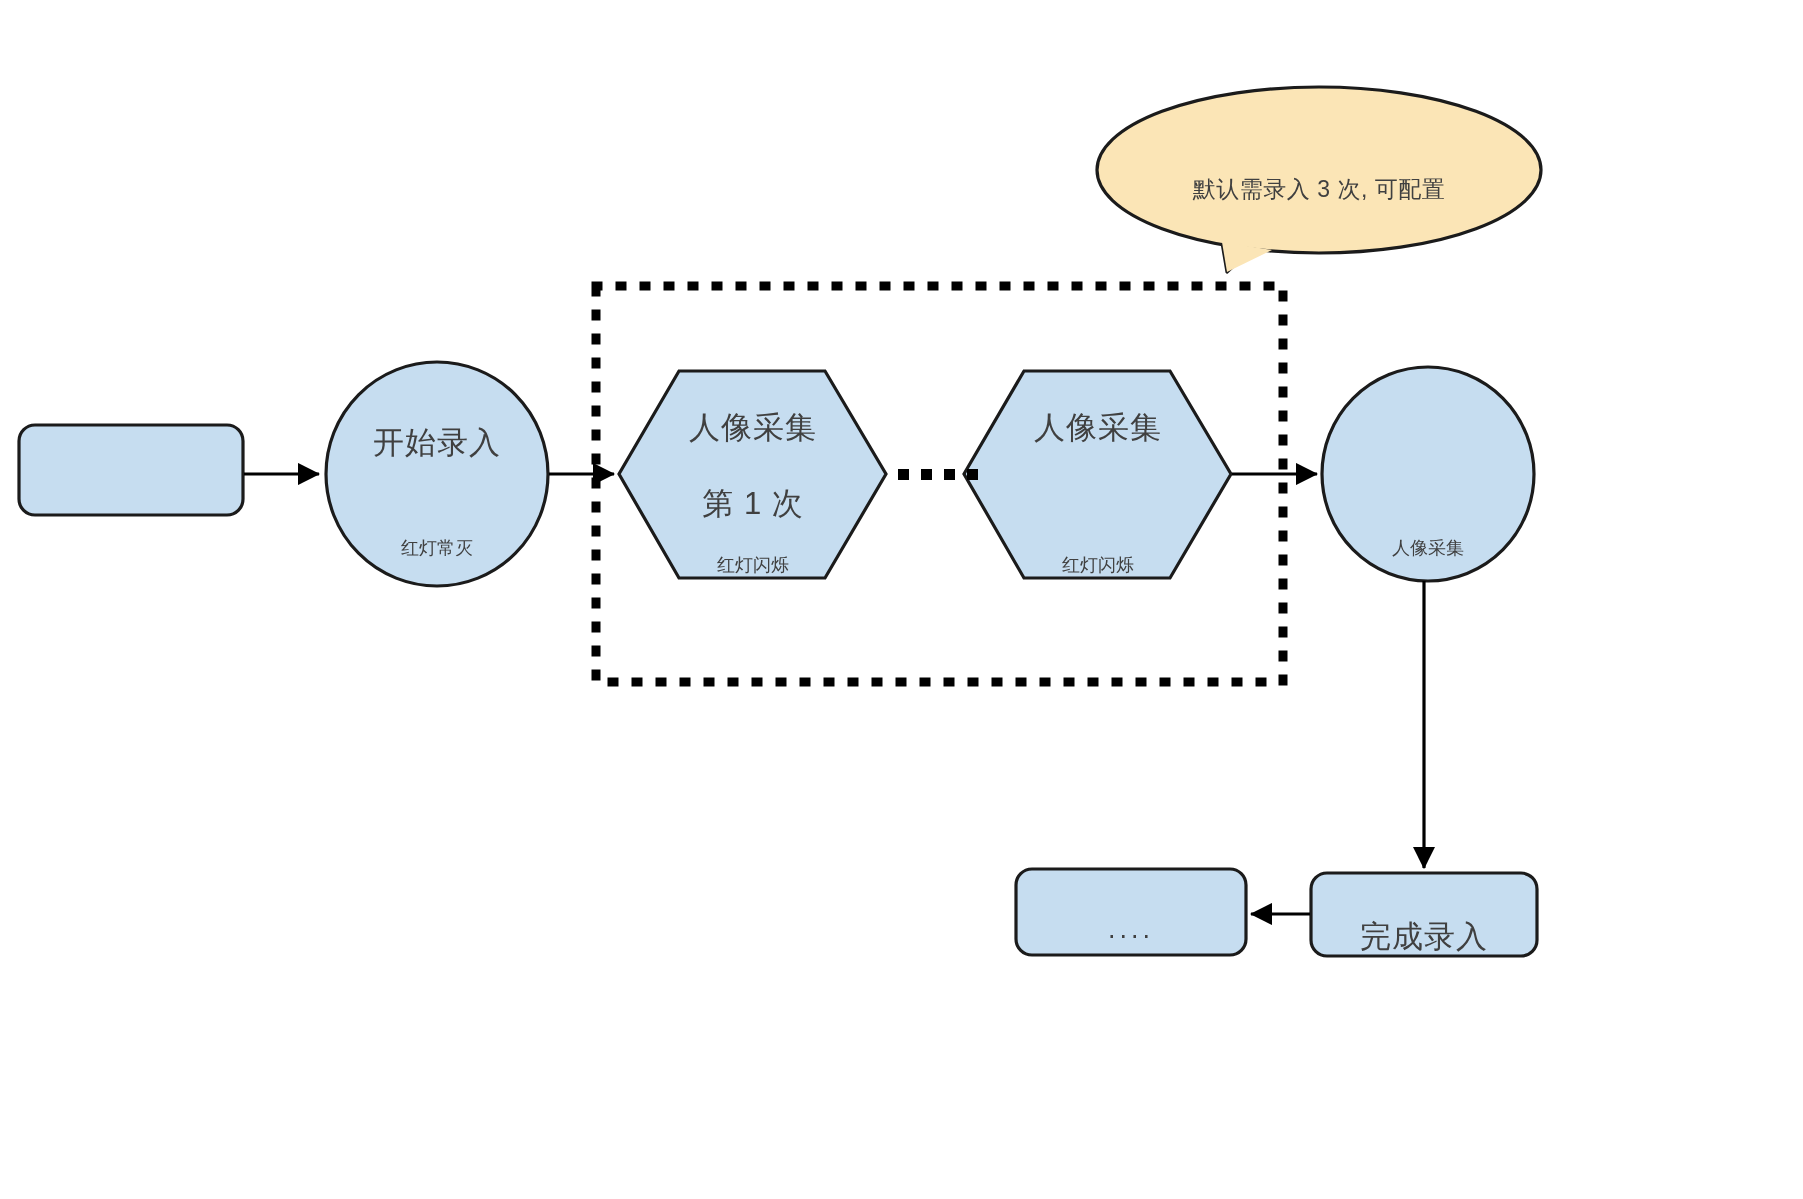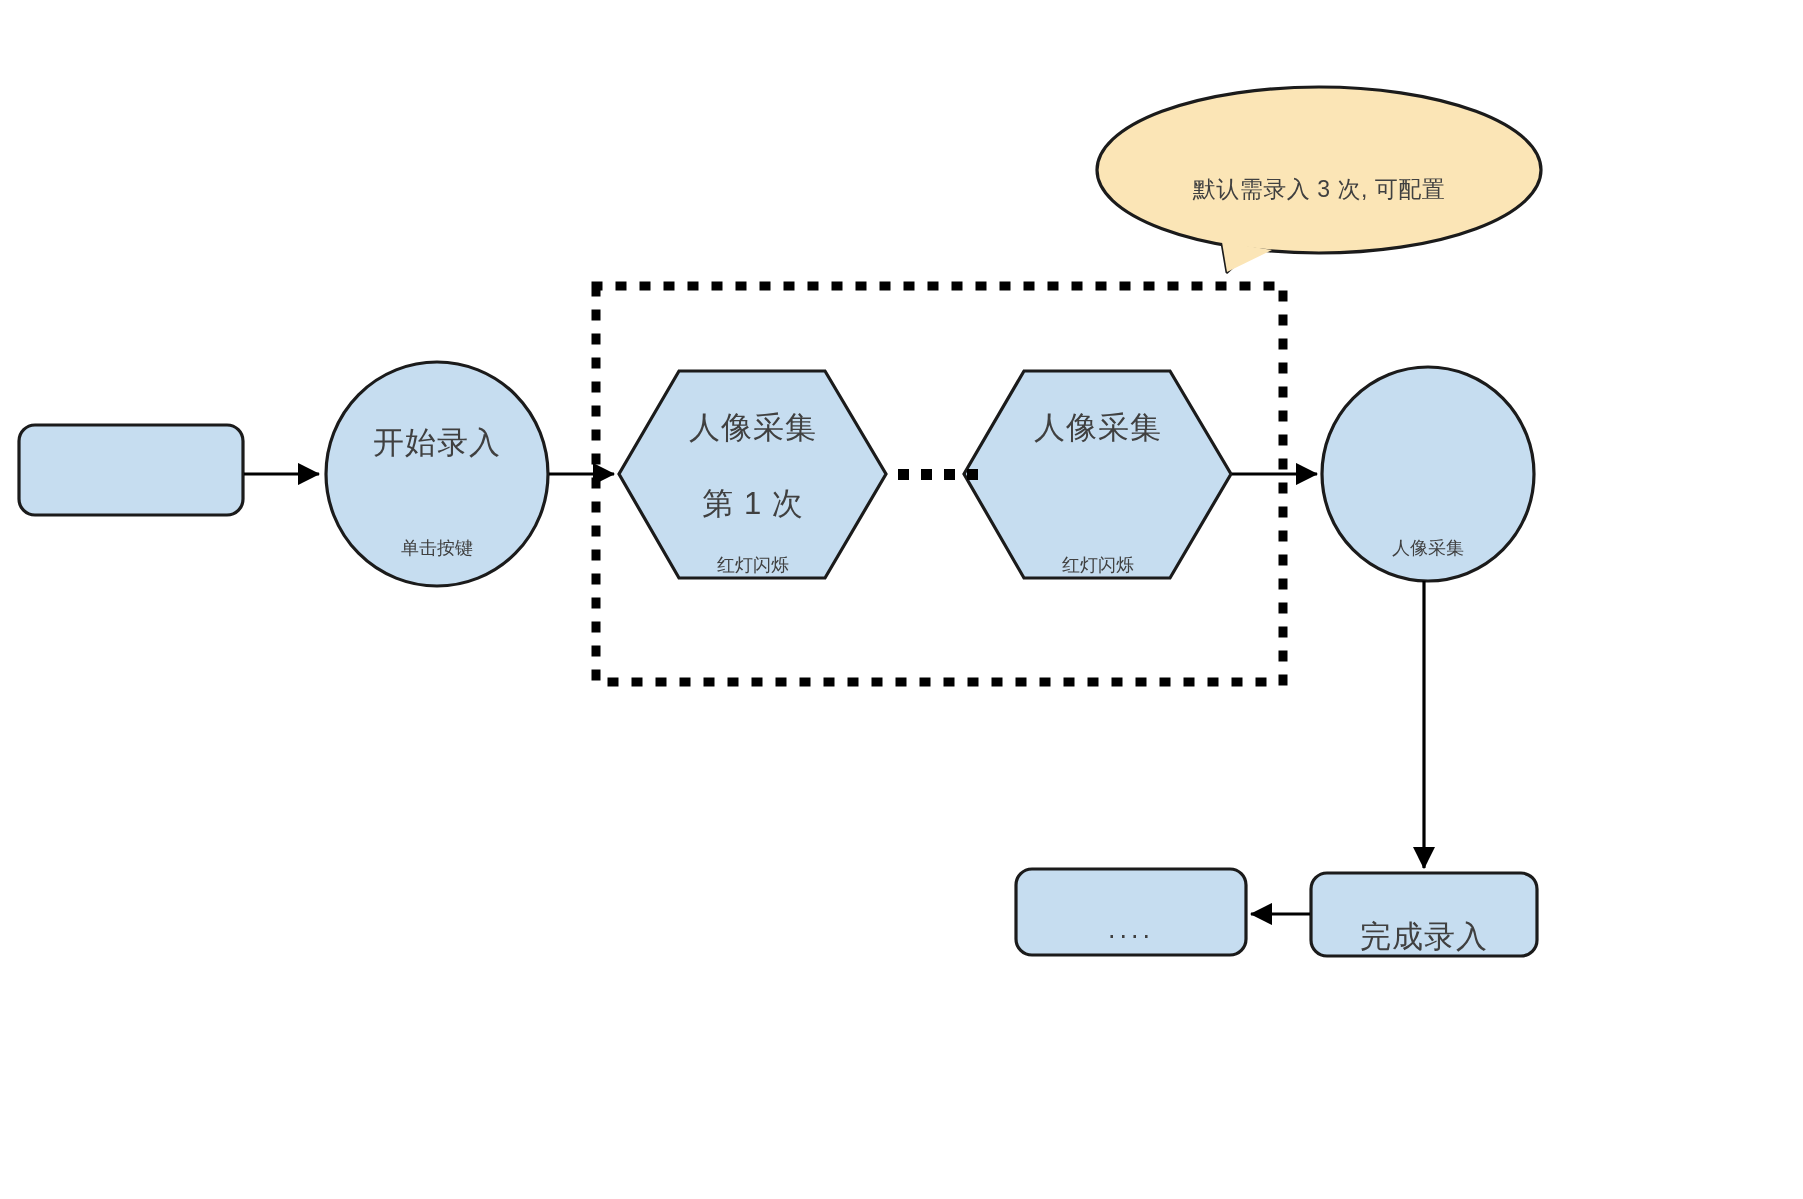--- a/index.html
+++ b/index.html
@@ -93,21 +93,21 @@
     <g fill="#000000">
       <rect x="898" y="469" width="11" height="11"></rect>
       <rect x="921" y="469" width="11" height="11"></rect>
       <rect x="944" y="469" width="11" height="11"></rect>
       <rect x="967" y="469" width="11" height="11"></rect>
     </g>
   </svg>
 
 
   <div class="node-label lbl-main" style="left:327px; top:404px; width:220px;">开始录入</div>
-  <div class="node-label lbl-sub" style="left:327px; top:518px; width:220px;">单击按键</div>
+  <div class="node-label lbl-sub" style="left:327px; top:518px; width:220px;">红灯常灭</div>
 
   <div class="node-label lbl-main" style="left:620px; top:389px; width:266px;">人像采集</div>
   <div class="node-label lbl-main" style="left:620px; top:465px; width:266px;">第 1 次</div>
   <div class="node-label lbl-sub" style="left:620px; top:535px; width:266px;">红灯闪烁</div>
 
   <div class="node-label lbl-main" style="left:965px; top:389px; width:266px;">人像采集</div>
   <div class="node-label lbl-sub" style="left:965px; top:535px; width:266px;">红灯闪烁</div>
 
   <div class="node-label lbl-sub" style="left:1318px; top:518px; width:220px;">人像采集</div>
 

